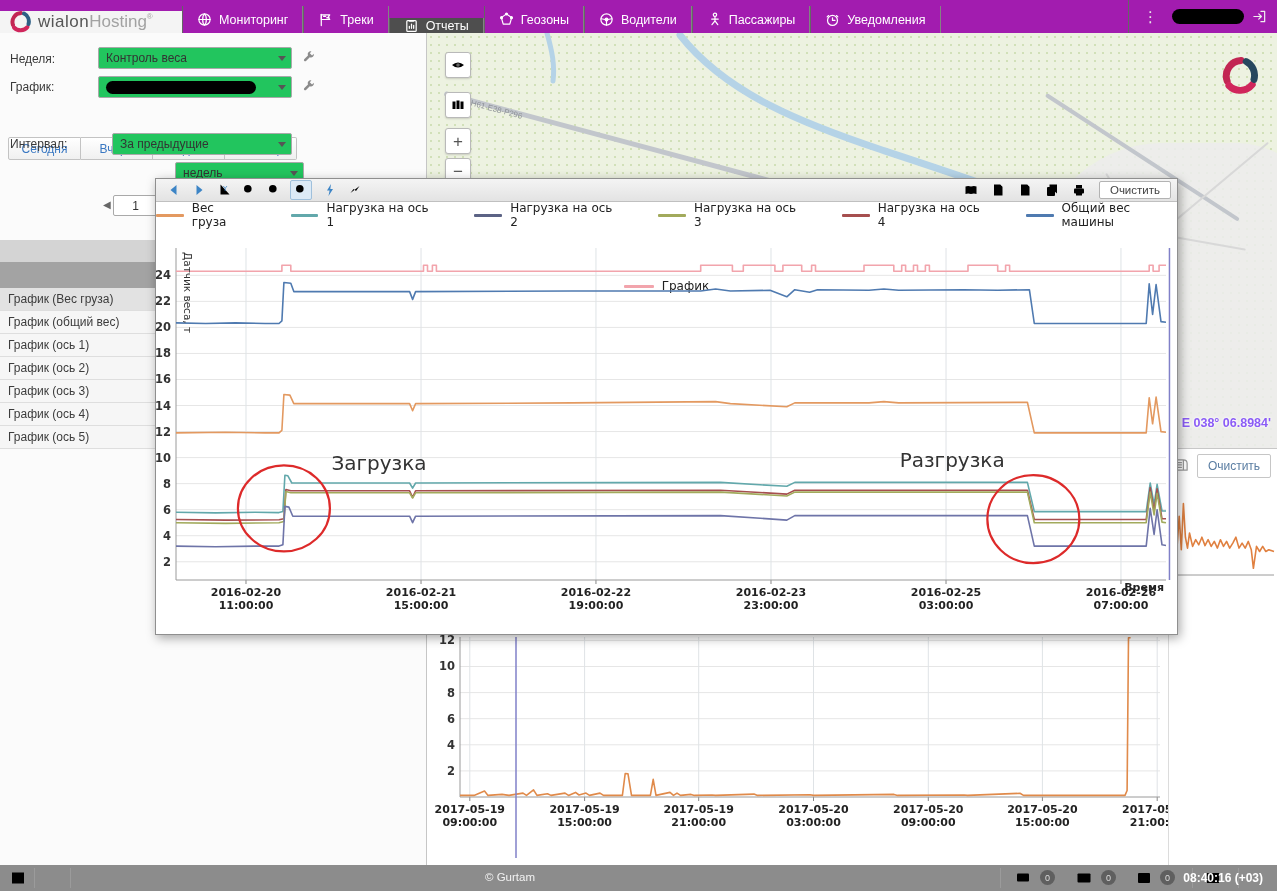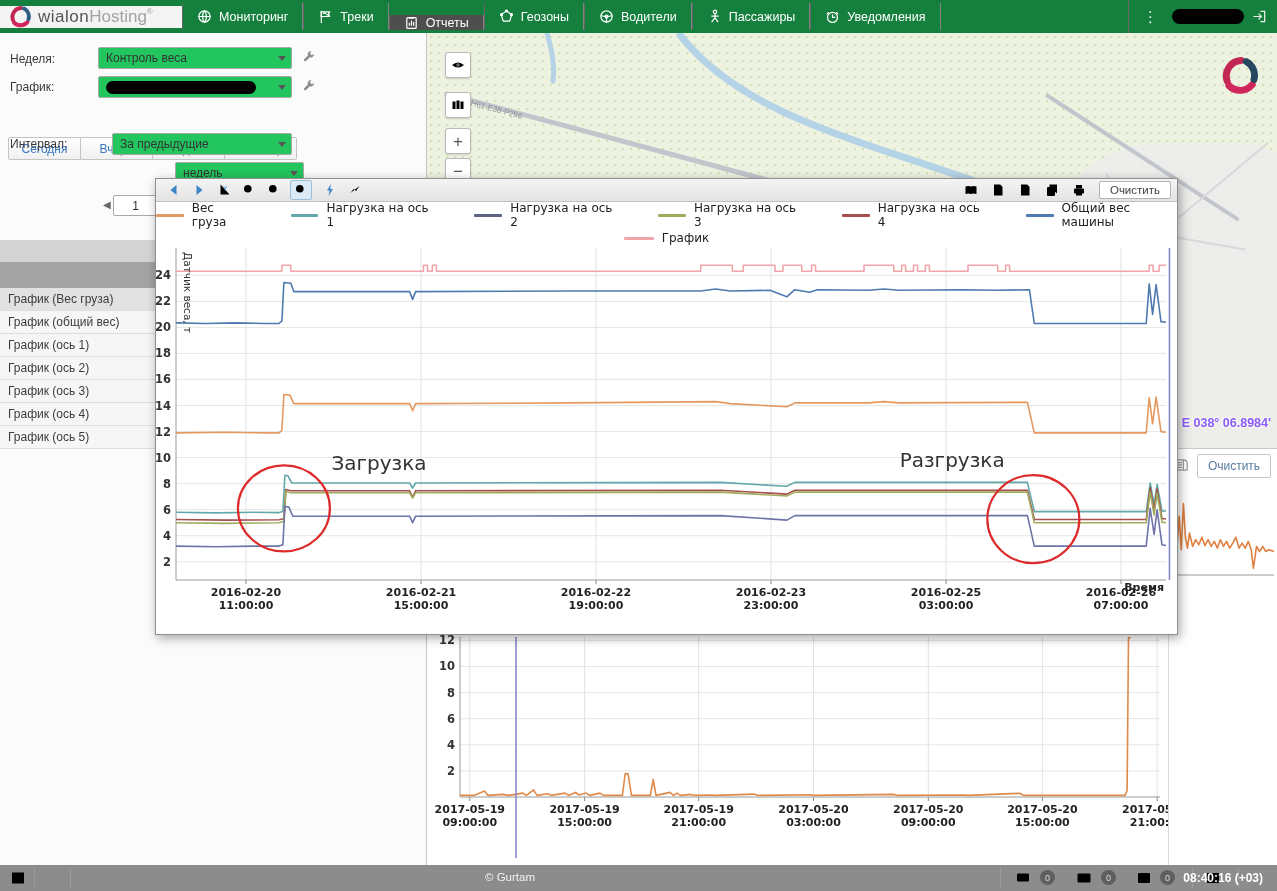--- a/index.html
+++ b/index.html
@@ -1,21 +1,21 @@
 <!DOCTYPE html>
 <html><head>
 <meta charset="utf-8">
 <style>
   * { margin:0; padding:0; box-sizing:border-box; }
   html,body { width:1277px; height:891px; overflow:hidden;
     font-family:"Liberation Sans","DejaVu Sans",sans-serif; background:#fff; }
 
   
   #topnav { position:absolute; left:0; top:0; width:1277px; height:33px;
-    background:#15803d; display:flex; align-items:center; z-index:50; }
+    background:#a21caf; display:flex; align-items:flex-end; z-index:50; }
   #brand { width:182px; background:#f4f4f4; display:flex; align-items:center;
     padding-left:10px; gap:6px; }
   #brand .bname { font-size:17px; color:#555; letter-spacing:.5px; }
   #brand .bsuffix { font-size:17px; color:#a2a2a2; }
   #brand .breg { font-size:8px; color:#a2a2a2; vertical-align:top; }
   #nav-items { display:flex; align-items:stretch; }
   .nav-item { display:flex; align-items:center; gap:7px; padding:0 14px;
     color:#fff; font-size:12.5px; border-left:1px solid #656565;
     border-right:1px solid #838383; cursor:pointer; }
   .nav-item.active { background:#4e4e4e;margin-top:12px; }
@@ -105,21 +105,21 @@
     border-bottom:1px solid #c0c0c0; display:flex; align-items:center; }
   .tbtn { color:#3d85c6; margin-left:11px; cursor:pointer; display:flex; align-items:center; }
   .tbtn svg { width:14px; height:14px; }
   .tbtn.boxed { border:1px solid #9fc0dc; background:#dcr; background:#dceaf6;
     border-radius:2px; padding:2px 3px; margin-left:9px; }
   #popup-toolbar .spacer { flex:1; }
   .tbtn.right { margin-left:0; margin-right:13px; color:#6b93bb; }
   #popup-clear { margin-right:6px; background:#fff; border:1px solid #b3b3b3;
     border-radius:2px; font-size:11.5px; color:#444; padding:2px 10px; cursor:pointer; }
   #legend { height:42px; display:flex; flex-direction:column; justify-content:center; gap:2px; }
-  .legend-row { display:flex; justify-content:center; gap:43px; }
+  .legend-row { display:flex; justify-content:center; gap:43px;margin-top:48px; }
   .legend-item { display:flex; align-items:center; gap:8px;
     font-family:"DejaVu Sans",sans-serif; font-size:12px; color:#222; }
   .legend-line { width:30px; height:3px; border-radius:1px; }
   #main-chart-svg { display:block; }
 
   svg text { font-family:"DejaVu Sans",sans-serif; }
 
   
   #statusbar { position:absolute; left:0; top:865px; width:1277px; height:26px;
     background:#8c8c8c; z-index:60; color:#efefef; }

